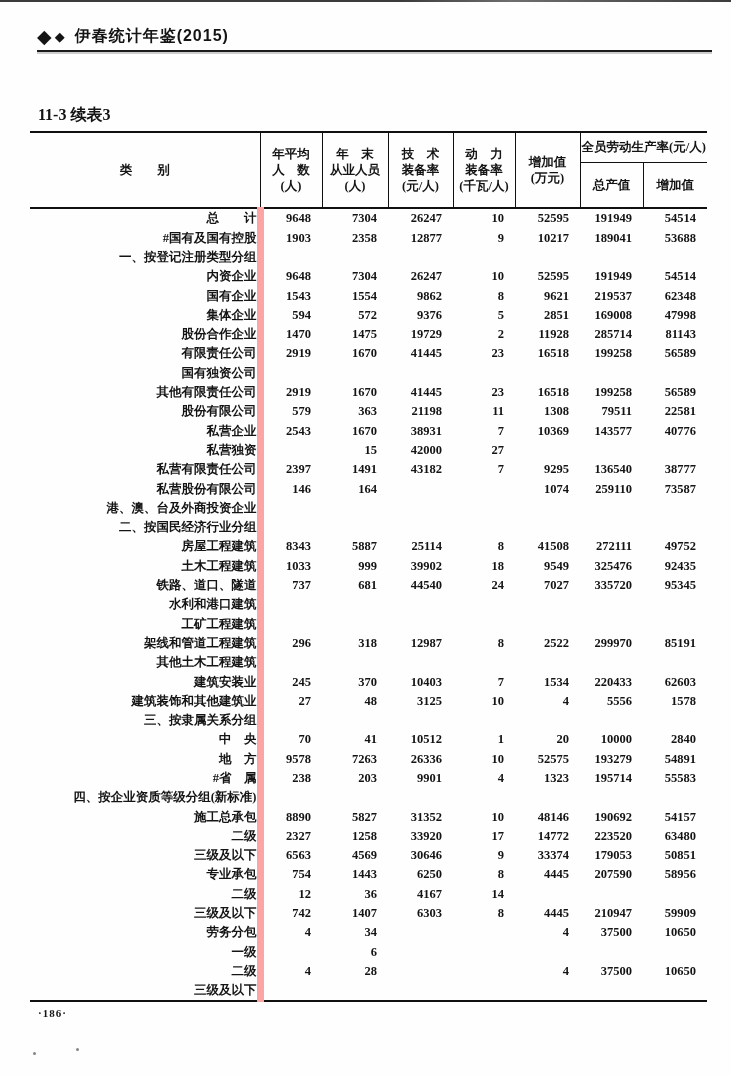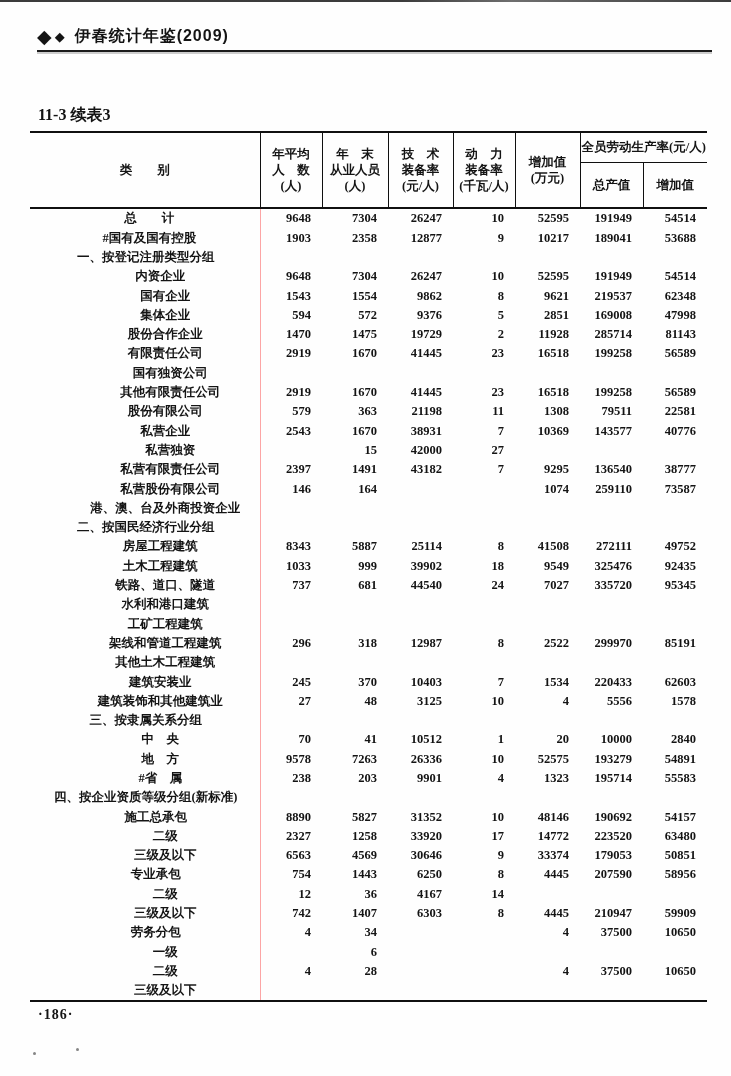--- a/index.html
+++ b/index.html
@@ -57,49 +57,49 @@
   th.vline{border-right:1px solid #101010;}
   th.group{border-bottom:1px solid #101010;height:25px;}
   th.sub{height:40px;}
   tbody td{
     font-size:12.5px;height:19.3px;
     padding:0;vertical-align:middle;
     font-weight:bold;
     line-height:1;
   }
   td.cat{
-    border-right:1px solid #fca5a5;
-    text-align:center;white-space:nowrap;
+    border-right:7px solid #fca5a5;
+    text-align:right;white-space:nowrap;
     overflow:hidden;
   }
   td.num{text-align:right;padding-right:11px;}
   .indent-0{padding-left:2px;margin-top:12px;}
   .indent-1{padding-left:9px;}
   .indent-2{padding-left:22px;margin-top:37px;}
   .indent-3{padding-left:31px;}
   .indent-4{padding-left:41px;}
   .indent-5{padding-left:51px;}
   .page-number{
     position:absolute;left:38px;top:1007px;
-    font-weight:bold;font-size:14px;letter-spacing:1px;
+    font-weight:bold;font-size:11px;letter-spacing:1px;
   }
   .speck{position:absolute;background:#333;border-radius:50%;opacity:.6;}
   .speck.s1{left:33px;top:1052px;width:3px;height:3px;}
   .speck.s2{left:76px;top:1048px;width:3px;height:3px;}
 </style>
 </head>
 <body>
 
 <div class="page">
   <div class="scan-edge-top"></div>
 
   <div class="brand">
     <span class="diamond-lg">◆</span>
     <span class="diamond-sm">◆</span>
-    <span>伊春统计年鉴(2009)</span>
+    <span>伊春统计年鉴(2015)</span>
   </div>
   <div class="brand-rule"></div>
 
   <div class="table-label">11-3 续表3</div>
 
   <table class="tbl">
     <colgroup>
       <col style="width:230px">
         <col style="width:62px">
         <col style="width:66px">

